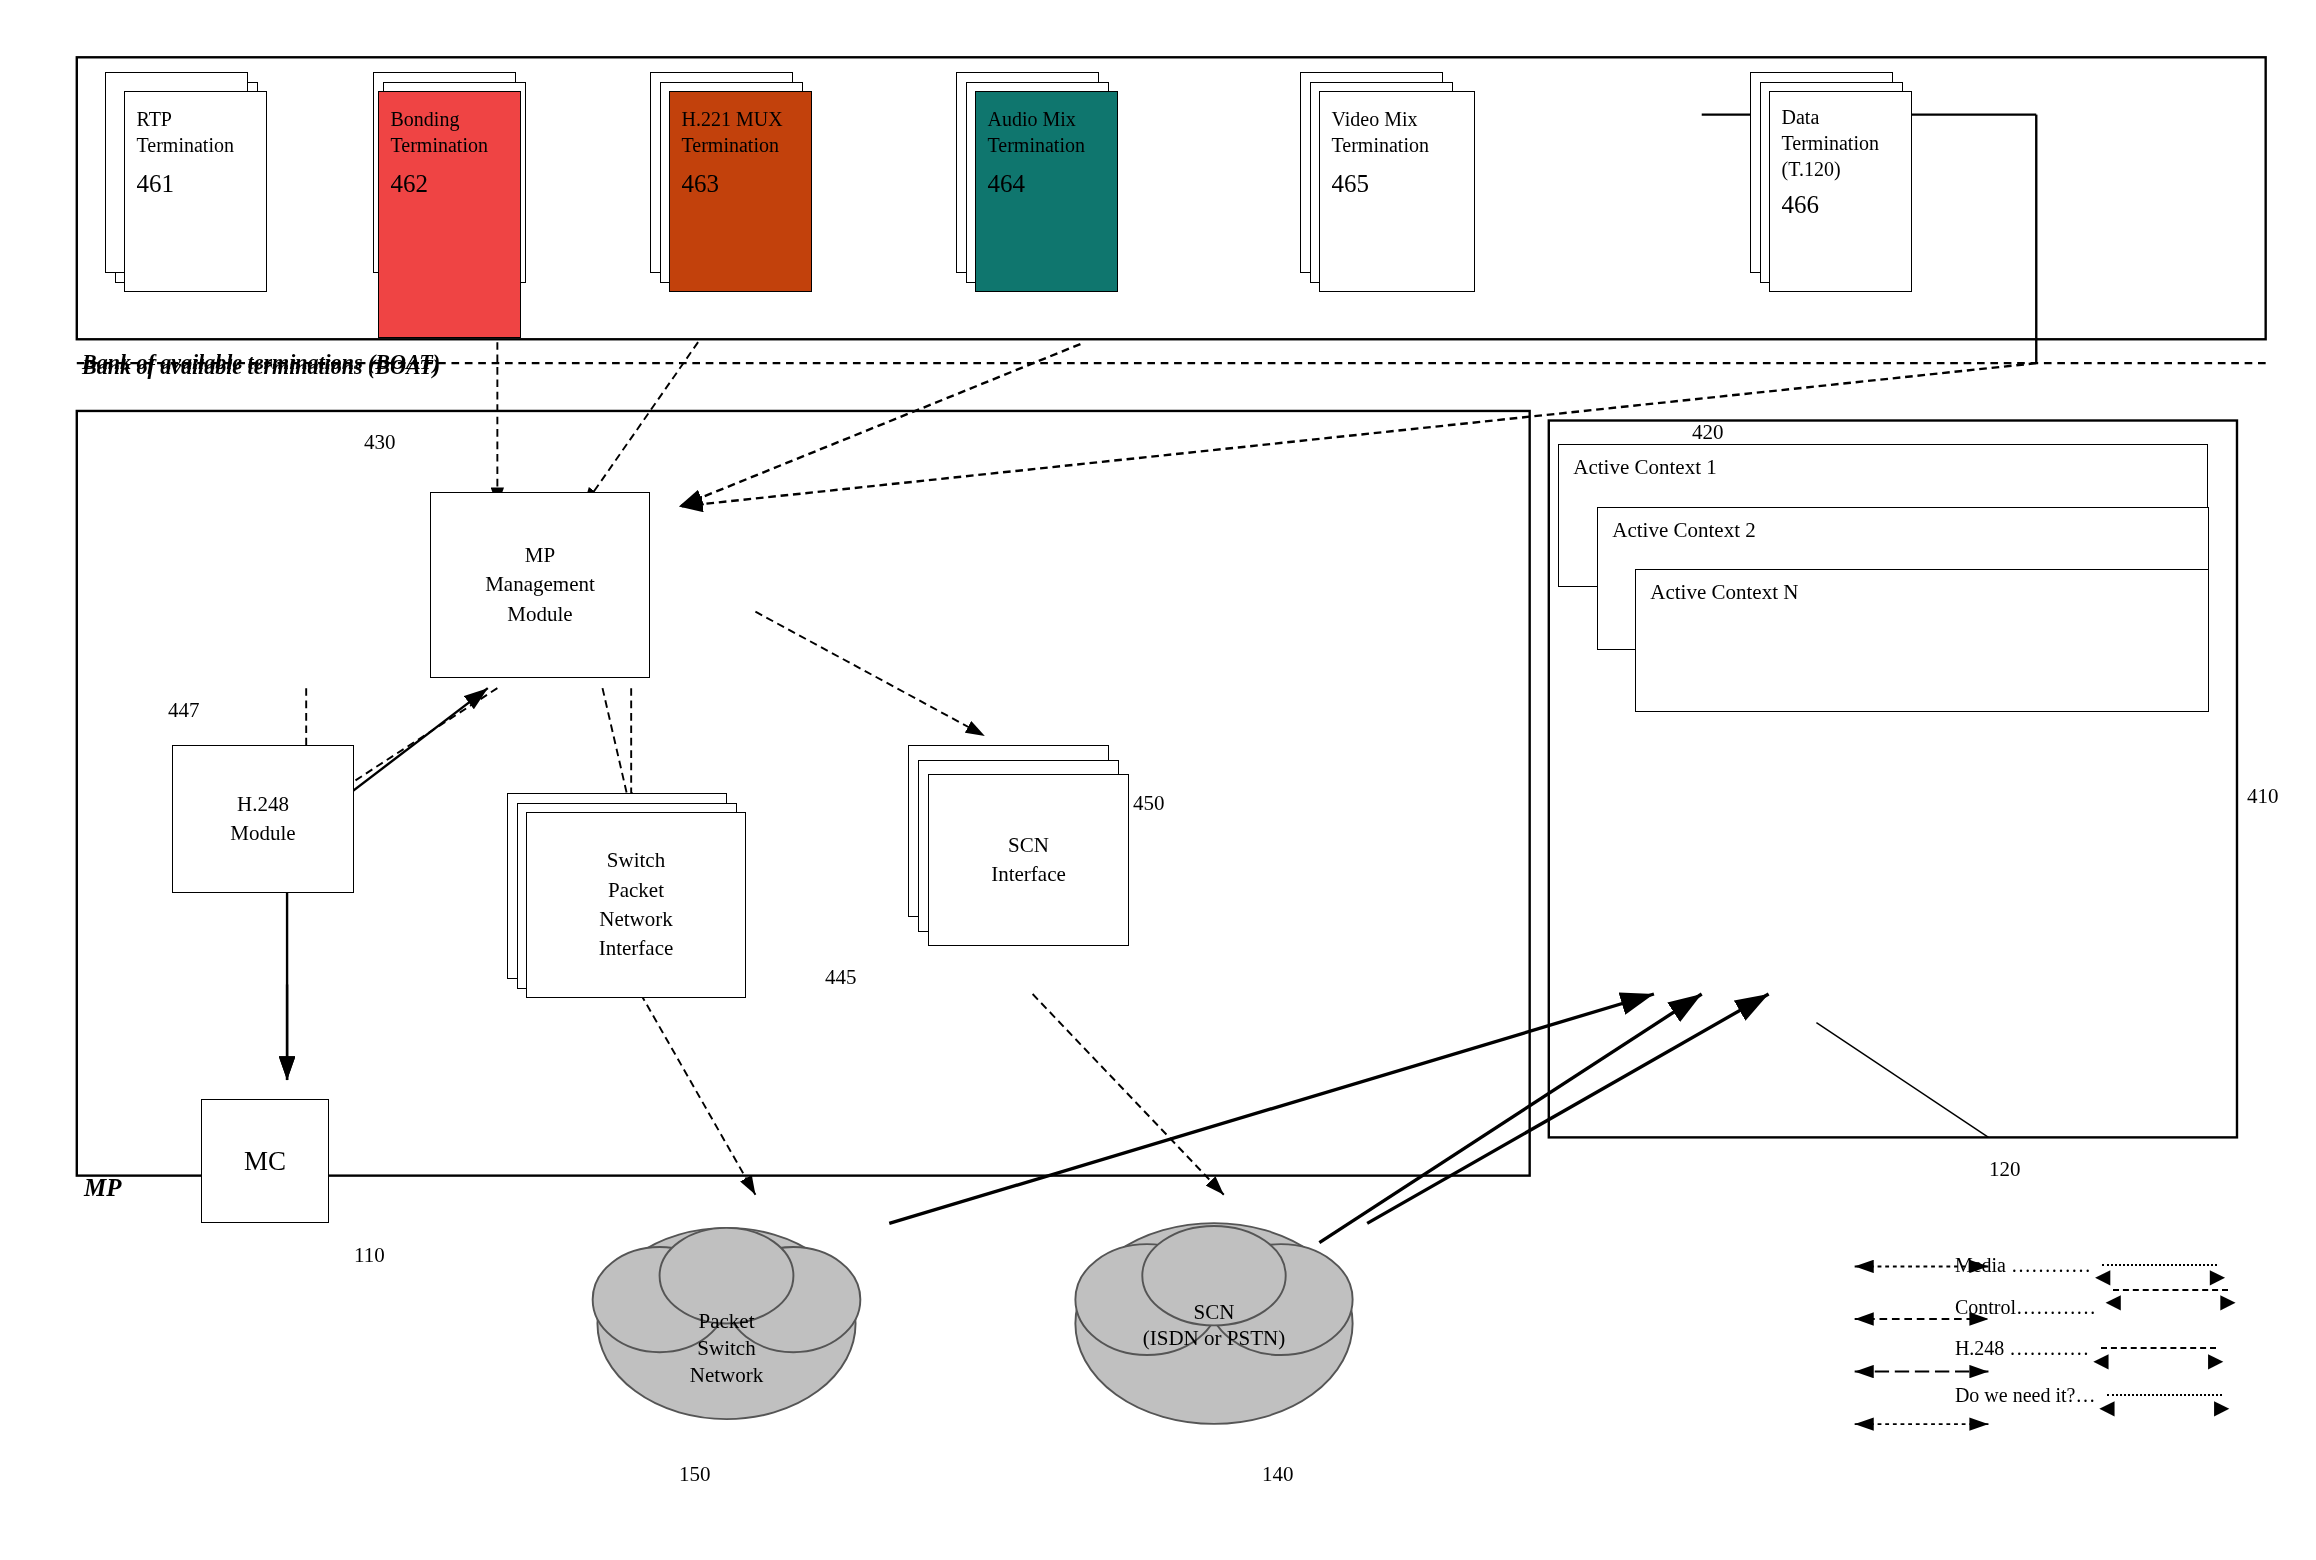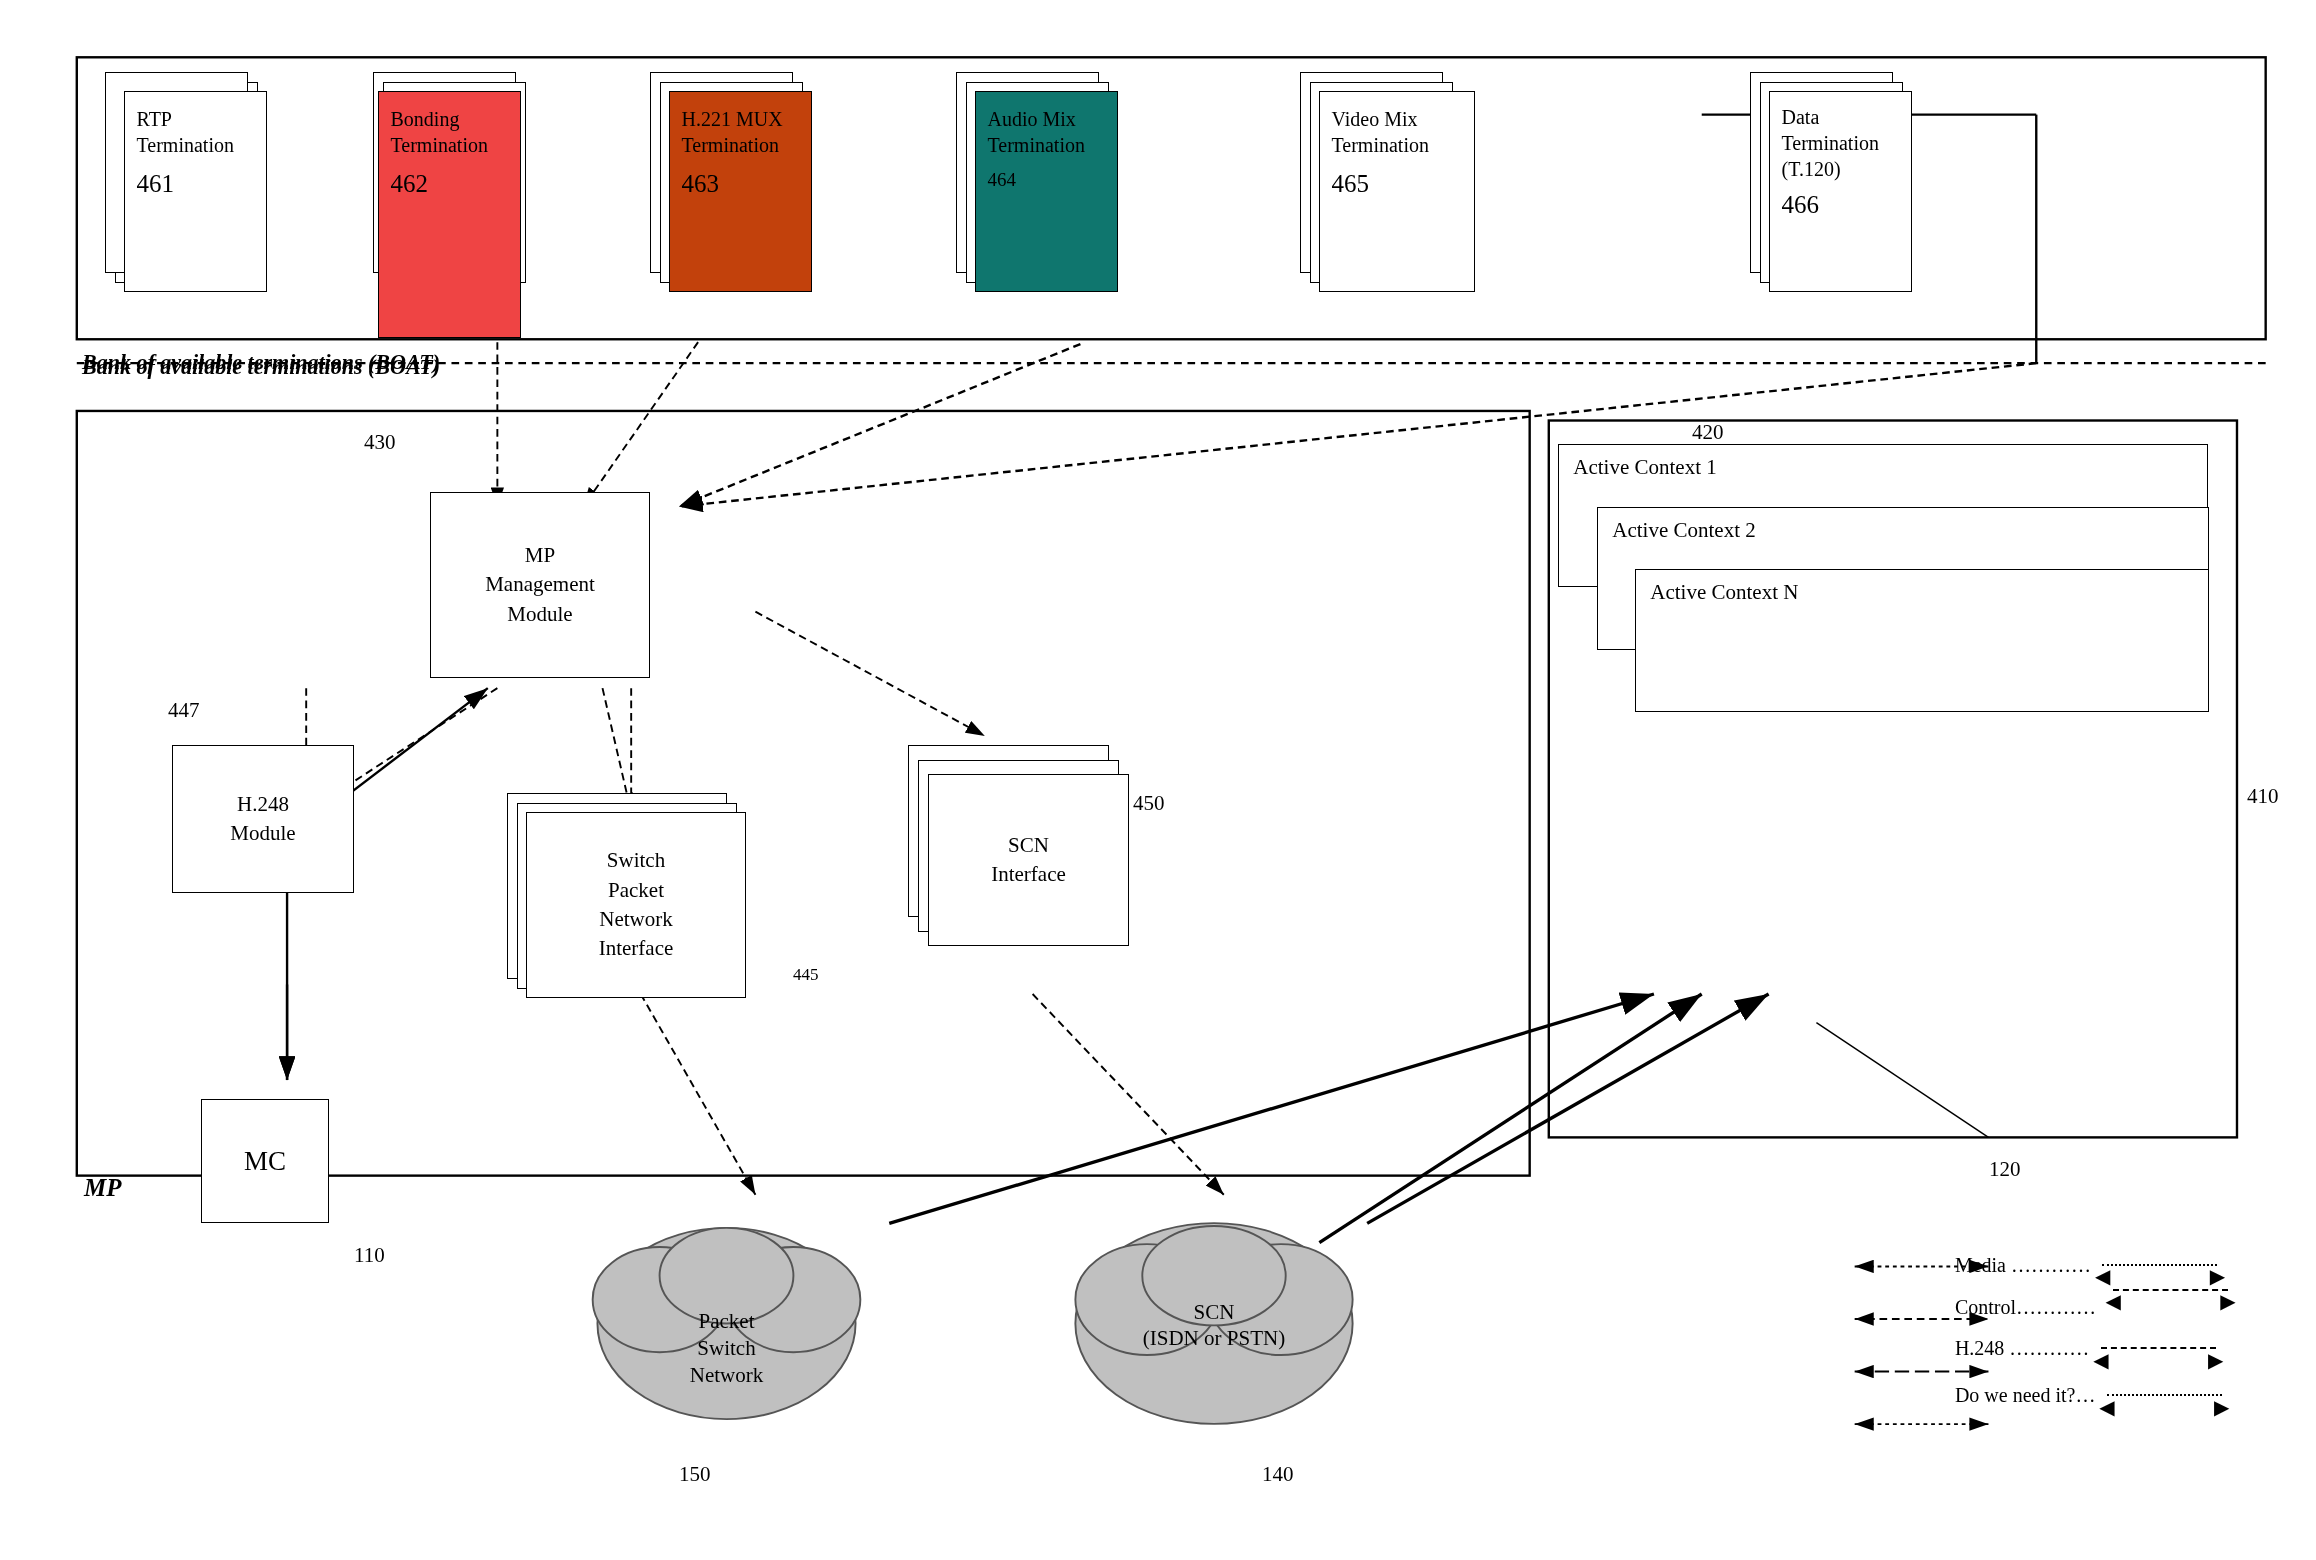--- a/index.html
+++ b/index.html
@@ -135,21 +135,21 @@
     <div style="position:absolute;top:9.6px;left:9.6px;width:143px;height:201px;border:1.9px solid #000;background:#fff;"></div>
     <div style="position:absolute;top:19px;left:19px;width:143px;height:201px;border:1.9px solid #000;background:#c2410c;padding:14.3px 11.5px;font-size:20px;line-height:1.3;">
       H.221 MUX<br>Termination<br><span style="font-size:25px;display:block;margin-top:9.6px;">463</span>
     </div>
   </div>
 
   <div style="position:absolute;top:53px;left:927px;width:167px;height:239px;">
     <div style="position:absolute;top:0px;left:0px;width:143px;height:201px;border:1.9px solid #000;background:#fff;"></div>
     <div style="position:absolute;top:9.6px;left:9.6px;width:143px;height:201px;border:1.9px solid #000;background:#fff;"></div>
     <div style="position:absolute;top:19px;left:19px;width:143px;height:201px;border:1.9px solid #000;background:#0f766e;padding:14.3px 11.5px;font-size:20px;line-height:1.3;">
-      Audio Mix<br>Termination<br><span style="font-size:19px;display:block;margin-top:9.6px;">464</span>
+      Audio Mix<br>Termination<br><span style="font-size:25px;display:block;margin-top:9.6px;">464</span>
     </div>
   </div>
 
   <div style="position:absolute;top:53px;left:1271px;width:167px;height:239px;">
     <div style="position:absolute;top:0px;left:0px;width:143px;height:201px;border:1.9px solid #000;background:#fff;"></div>
     <div style="position:absolute;top:9.6px;left:9.6px;width:143px;height:201px;border:1.9px solid #000;background:#fff;"></div>
     <div style="position:absolute;top:19px;left:19px;width:156px;height:201px;border:1.9px solid #000;background:#fff;padding:14.3px 11.5px;font-size:20px;line-height:1.3;">
       Video Mix<br>Termination<br><span style="font-size:25px;display:block;margin-top:9.6px;">465</span>
     </div>
   </div>
@@ -183,21 +183,21 @@
   </div>
 
   <div style="position:absolute;top:765px;left:2218px;font-size:21px;">410</div>
 
   <div style="position:absolute;top:679px;left:139px;font-size:21px;">447</div>
 
   <div style="position:absolute;top:726px;left:143px;width:182px;height:148px;border:1.9px solid #000;background:#fff;display:flex;align-items:center;justify-content:center;text-align:center;font-size:21px;line-height:1.4;">
     H.248<br>Module
   </div>
 
-  <div style="position:absolute;top:946px;left:764px;font-size:17px;">445</div>
+  <div style="position:absolute;top:946px;left:796px;font-size:21px;">445</div>
 
   <div style="position:absolute;top:774px;left:478px;width:220px;height:186px;border:1.9px solid #000;background:#fff;"></div>
   <div style="position:absolute;top:784px;left:488px;width:220px;height:186px;border:1.9px solid #000;background:#fff;"></div>
   <div style="position:absolute;top:793px;left:497px;width:220px;height:186px;border:1.9px solid #000;background:#fff;display:flex;align-items:center;justify-content:center;text-align:center;font-size:21px;line-height:1.4;">
     Switch<br>Packet<br>Network<br>Interface
   </div>
 
   <div style="position:absolute;top:726px;left:879px;width:201px;height:172px;border:1.9px solid #000;background:#fff;"></div>
   <div style="position:absolute;top:741px;left:889px;width:201px;height:172px;border:1.9px solid #000;background:#fff;"></div>
   <div style="position:absolute;top:755px;left:899px;width:201px;height:172px;border:1.9px solid #000;background:#fff;display:flex;align-items:center;justify-content:center;text-align:center;font-size:21px;line-height:1.4;">

